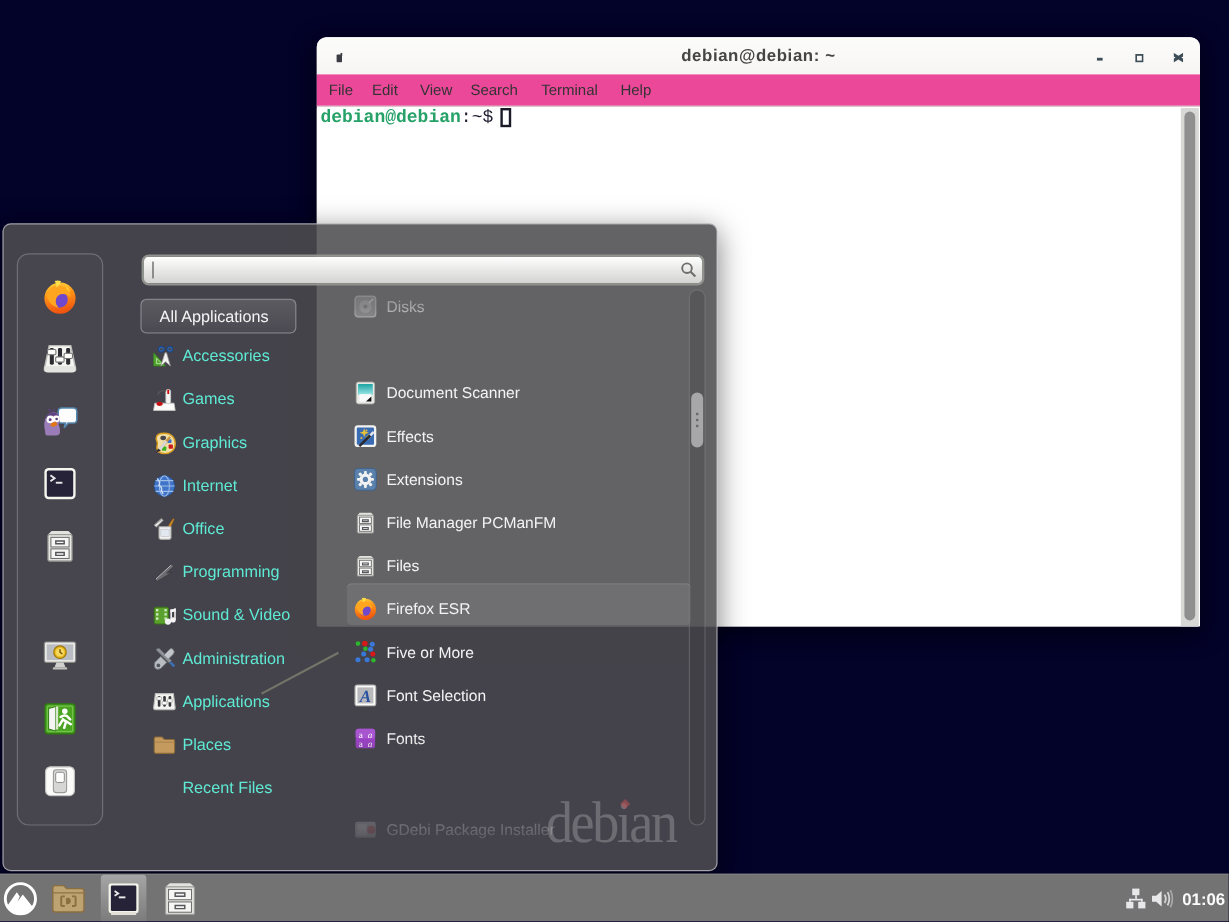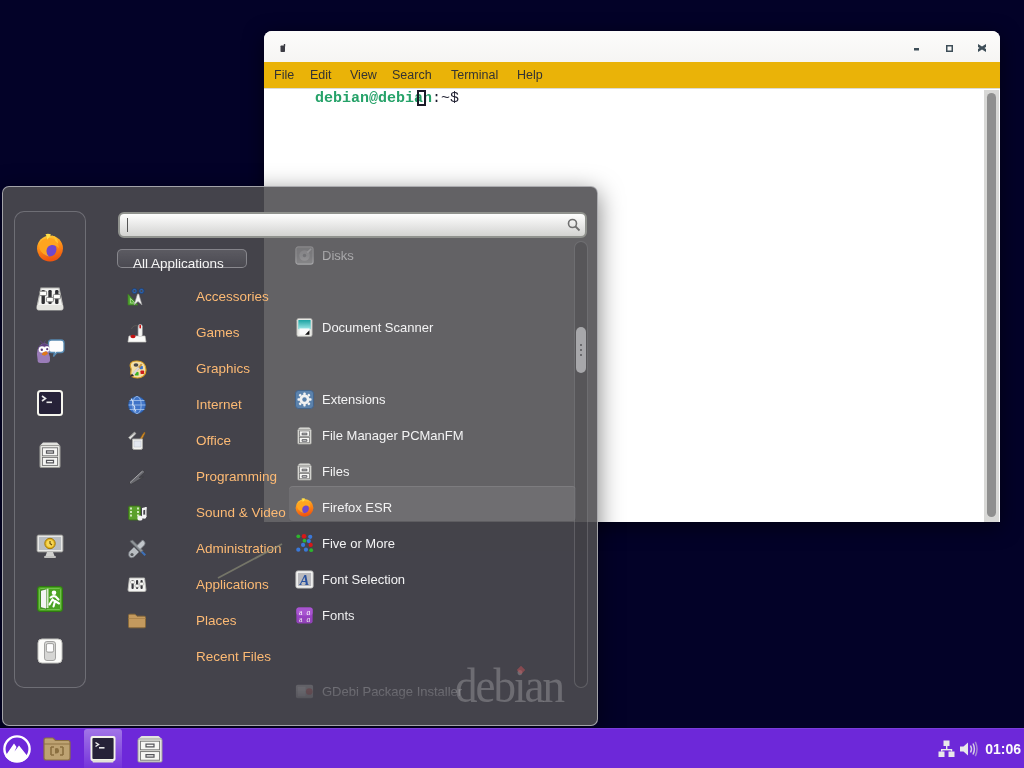--- a/index.html
+++ b/index.html
@@ -10,49 +10,49 @@
   
   #term { left:264px; top:31px; width:736px; height:491px;
     background:#ffffff; border-radius:8px 8px 2px 2px;
     box-shadow:0 5px 20px rgba(0,0,0,0.55); }
   #term .titlebar { left:0; top:0; width:736px; height:31px;
     background:linear-gradient(#fcfcfb,#f6f5f3);
     border-radius:8px 8px 0 0; }
   #term .title { width:100%; text-align:center; top:7px; font-size:14px; letter-spacing:0.5px;
     font-weight:bold; color:#454545; }
   #term .menubar { left:0; top:31px; width:736px; height:27px;
-    background:#eab308; border-bottom:1px solid #dbdad6;
+    background:#ec4899; border-bottom:1px solid #dbdad6;
     font-size:12.5px; color:#333333; }
   #term .menubar span { position:absolute; top:6px; }
   #term .body { left:0; top:59px; width:736px; height:432px; background:#fff; }
   #term .sbtrack { right:1px; top:59px; width:15px; height:432px; background:#d8d8d6; }
   #term .sbthumb { right:4px; top:62px; width:9px; height:424px; background:#8f8f8f; border-radius:5px; }
   #prompt { left:3px; top:58px; font-family:"Liberation Mono", monospace;
-    font-size:15px; line-height:20px; white-space:pre;margin-left:48px; }
+    font-size:15px; line-height:20px; white-space:pre; }
   #prompt .u { color:#26a269; font-weight:bold; }
   #prompt .d { color:#1c1c2e; }
   #cursor { left:153px; top:59px; width:9px; height:16px; border:2px solid #1a1a28; }
 
   
   #menu { left:2px; top:186px; width:596px; height:540px;
     background:rgba(77,76,80,0.88);
     border:1px solid rgba(195,195,200,0.75); border-radius:7px;
     box-shadow:0 6px 24px rgba(0,0,0,0.5); }
   #watermark { left:452px; top:470px; font-family:"Liberation Serif", serif;
     font-size:45px; color:rgba(255,255,255,0.22); letter-spacing:-2px;
     transform:scaleY(1.09); transform-origin:left top; z-index:0;}
   #search { left:115px; top:25px; width:469px; height:26px;
     background:linear-gradient(#fefefe,#d3d3d1); border:2px solid #90928e;
     border-radius:6px; }
   #search .caret { left:7px; top:4px; width:1px; height:14px; background:#555; }
-  #allapps { left:114px; top:62px; width:130px; height:19px;
+  #allapps { left:114px; top:62px; width:130px; height:29px;
     background:linear-gradient(rgba(255,255,255,0.13),rgba(255,255,255,0.04));
     border:1px solid rgba(170,170,175,0.6); border-radius:5px;
     color:#f4f4f4; font-size:13.5px; line-height:27px; padding-left:15px; }
-  .cat { position:absolute; left:149px; font-size:13.5px; line-height:16px; color:#fdba74;margin-left:44px; }
+  .cat { position:absolute; left:149px; font-size:13.5px; line-height:16px; color:#5eead4; }
   .catic { position:absolute; left:124px; width:20px; height:20px; }
   .sideic { position:absolute; left:31px; width:32px; height:32px; }
   #sidebox { left:11px; top:24px; width:72px; height:477px;
     border:1px solid rgba(160,160,166,0.45); border-radius:10px;
     background:rgba(255,255,255,0.02); }
   #rows { left:286px; top:51px; width:287px; height:466px;
     -webkit-mask-image:linear-gradient(180deg, rgba(0,0,0,0.30) 0px, rgba(0,0,0,0.45) 18px, #000 40px, #000 376px, rgba(0,0,0,0.40) 414px, rgba(0,0,0,0.24) 452px, rgba(0,0,0,0.10) 466px);
     mask-image:linear-gradient(180deg, rgba(0,0,0,0.30) 0px, rgba(0,0,0,0.45) 18px, #000 40px, #000 376px, rgba(0,0,0,0.40) 414px, rgba(0,0,0,0.24) 452px, rgba(0,0,0,0.10) 466px); }
   .row { position:absolute; left:0; width:287px; height:36px; }
   .row .txt { position:absolute; left:33px; top:10px; font-size:13px; line-height:16px; color:#f3f3f4; }
@@ -61,32 +61,33 @@
     background:rgba(255,255,255,0.08); border-radius:4px;
     box-shadow:0 1px 0 rgba(255,255,255,0.10) inset, 0 -1px 0 rgba(0,0,0,0.15) inset; }
   #mtrack { left:571px; top:54px; width:14px; height:447px;
     border:1px solid rgba(165,165,170,0.30); border-radius:7px;
     background:rgba(58,58,62,0.30); }
   #mthumb { left:573px; top:140px; width:10px; height:46px;
     background:#a7a7aa; border-radius:5px; }
   .grip { position:absolute; left:577px; width:2px; height:2px; background:#6b6b6e; }
 
   
-  #taskbar { left:0; top:728px; width:1024px; height:40px; background:#6d28d9;
+  #taskbar { left:0; top:728px; width:1024px; height:40px; background:#737373;
     border-top:1px solid rgba(255,255,255,0.10); }
   #termbtn { left:84px; top:0px; width:38px; height:40px;
     background:linear-gradient(rgba(255,255,255,0.36),rgba(255,255,255,0.05));
     border-radius:3px 3px 0 0; }
   #clock { right:3px; top:12px; font-size:14px; font-weight:bold; color:#fbfbfb; }
 </style>
 </head>
 <body>
 
 <div id="term" class="abs">
   <div class="titlebar abs"></div>
+  <div class="title abs">debian@debian: ~</div>
   <svg class="abs" style="left:16px;top:13px" width="7" height="8" viewBox="0 0 7 8">
       <rect x="0.5" y="1.5" width="4.5" height="6.5" rx="0.8" fill="#3c3c44"></rect>
       <rect x="3.8" y="0" width="1.4" height="2.5" fill="#3c3c44"></rect>
     </svg>
   <svg class="abs" style="left:650px;top:17px" width="5" height="2.5">
       <rect width="5" height="2.5" fill="#3e4e58"></rect>
     </svg>
   <svg class="abs" style="left:682px;top:14px" width="7" height="7">
       <rect x="0.75" y="0.75" width="5.5" height="5.5" fill="none" stroke="#3e4e58" stroke-width="1.5"></rect>
     </svg>
@@ -303,20 +304,33 @@
           <path d="M16.2 18.5 L16.2 14 L11.5 18.5 Z" fill="#111111"></path>
           <defs>
             <linearGradient id="dsg" x1="0" y1="0" x2="0" y2="1">
               <stop offset="0" stop-color="#1ca3a3"></stop>
               <stop offset="1" stop-color="#9fe8e8"></stop>
             </linearGradient>
           </defs>
         </svg>
         <div class="txt">Document Scanner</div>
       </div>
+    <div class="row" style="top:108px">
+        <svg class="ric" viewBox="0 0 22 22">
+          <rect x="1.5" y="1.5" width="19" height="19" rx="3" fill="#f2f2f0"></rect>
+          <rect x="3.5" y="3.5" width="15" height="15" rx="1" fill="#3a6cb4"></rect>
+          <path d="M10 4 L11 7 L14 8 L11 9 L10 12 L9 9 L6 8 L9 7 Z" fill="#e8c23a"></path>
+          <path d="M13.5 9 L14.2 11 L16.2 11.7 L14.2 12.4 L13.5 14.4 L12.8 12.4 L10.8 11.7 L12.8 11 Z" fill="#d8b22a"></path>
+          <circle cx="7.5" cy="12.5" r="0.9" fill="#e8c23a"></circle>
+          <circle cx="12" cy="6" r="0.8" fill="#e8c23a"></circle>
+          <path d="M5 19 L14.5 9.5 L16 11 L6.5 20.5 Z" fill="#2a2a2e"></path>
+          <path d="M14.5 9.5 L17.5 6.5 L19 8 L16 11 Z" fill="#e8e8ea"></path>
+        </svg>
+        <div class="txt">Effects</div>
+      </div>
     <div class="row" style="top:144px">
         <svg class="ric" viewBox="0 0 22 22">
           <rect x="1.5" y="1.5" width="19" height="19" rx="3.5" fill="#5b82ac" stroke="#42638a" stroke-width="1"></rect>
           <g fill="#f2f2f2">
             <circle cx="11" cy="11" r="5.2"></circle>
             <rect x="9.8" y="3.6" width="2.4" height="3" rx="0.8"></rect>
             <rect x="9.8" y="15.4" width="2.4" height="3" rx="0.8"></rect>
             <rect x="3.6" y="9.8" width="3" height="2.4" rx="0.8"></rect>
             <rect x="15.4" y="9.8" width="3" height="2.4" rx="0.8"></rect>
             <rect x="5.2" y="5.2" width="2.6" height="2.6" rx="0.8" transform="rotate(45 6.5 6.5)"></rect>

